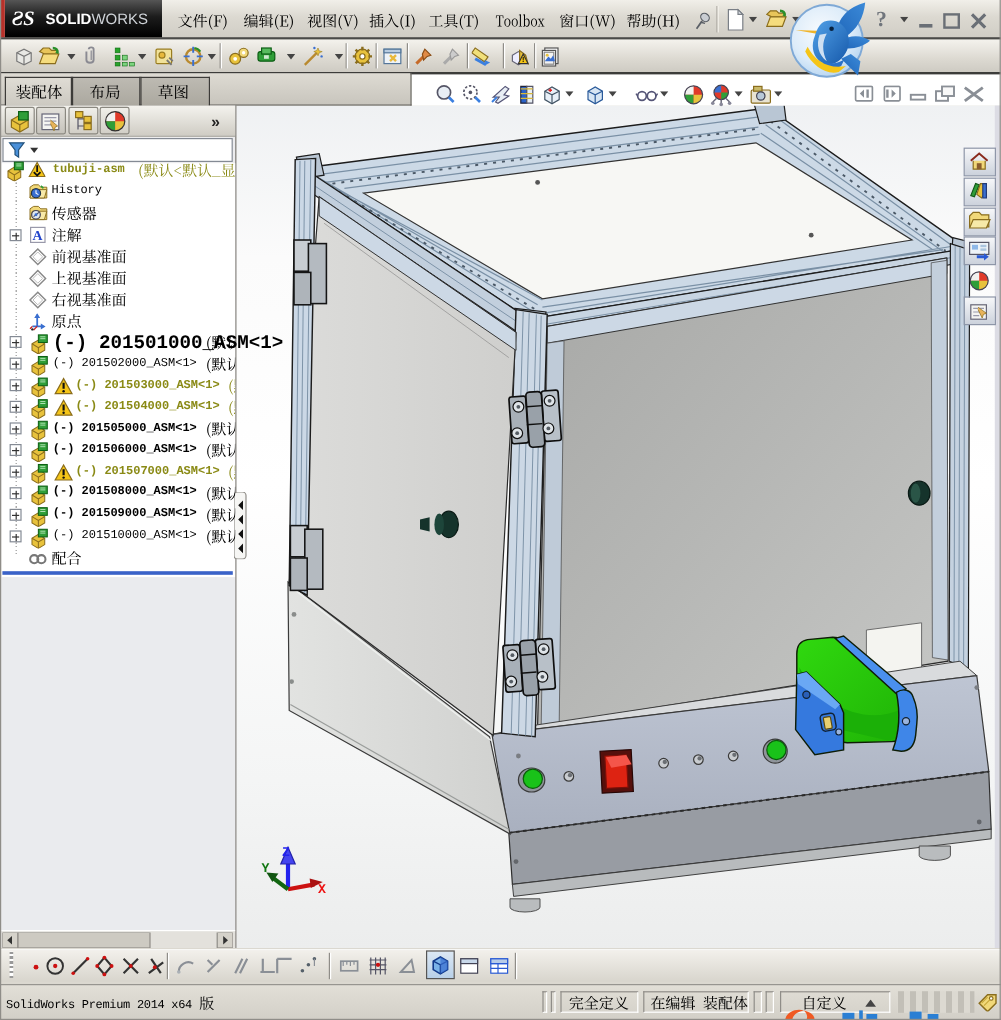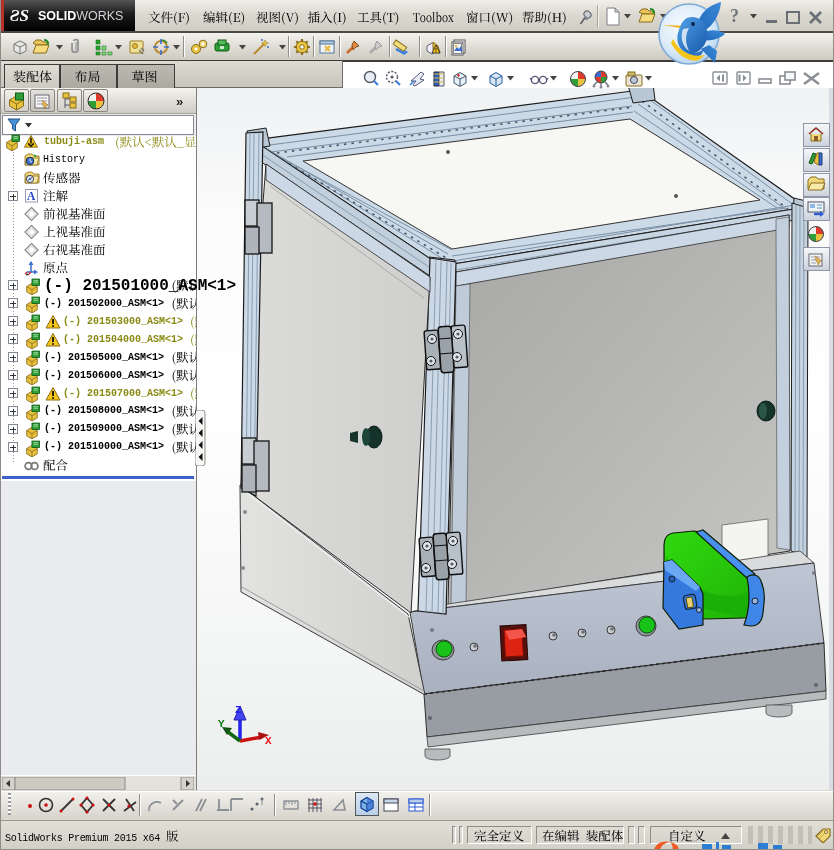--- a/index.html
+++ b/index.html
@@ -307,21 +307,21 @@
 <div class="abs mono" style="left:44px;top:277.8px;font-size:16px;line-height:16px;color:#000;z-index:14;white-space:pre;font-weight:bold">(-) 201501000_ASM&lt;1&gt;</div>
 <div class="abs" style="left:8px;top:298px;width:10px;height:10px;border:1px solid #848a94;background:#fff;z-index:14"></div>
 <div class="abs" style="left:10px;top:303px;width:6px;height:1px;background:#333;z-index:15"></div>
 <div class="abs" style="left:12.5px;top:300.5px;width:1px;height:6px;background:#333;z-index:15"></div>
 <svg class="abs" style="left:23px;top:296px;z-index:14;" width="19" height="17" viewBox="0 0 15 16">
     <path d="M2 8l5-3 5 3v5l-5 3-5-3z" fill="#e8c23c" stroke="#8a6d1d" stroke-width=".8"></path>
     <path d="M2 8l5 3 5-3M7 11v5" fill="none" stroke="#8a6d1d" stroke-width=".8"></path>
     <rect x="7" y="1" width="7" height="6" fill="#2f9e38" stroke="#0c5e14" stroke-width=".8"></rect>
     <path d="M8.5 2.5h4M8.5 4h4" stroke="#bfe8c2" stroke-width=".7"></path>
   </svg>
-<div class="abs mono" style="left:44px;top:295.8px;font-size:10px;line-height:16px;color:#000;z-index:14;white-space:pre;font-weight:bold">(-) 201502000_ASM&lt;1&gt;</div>
+<div class="abs mono" style="left:44px;top:295.8px;font-size:10px;line-height:16px;color:#000;z-index:14;white-space:pre;font-weight:normal">(-) 201502000_ASM&lt;1&gt;</div>
 <div class="abs" style="left:8px;top:316px;width:10px;height:10px;border:1px solid #848a94;background:#fff;z-index:14"></div>
 <div class="abs" style="left:10px;top:321px;width:6px;height:1px;background:#333;z-index:15"></div>
 <div class="abs" style="left:12.5px;top:318.5px;width:1px;height:6px;background:#333;z-index:15"></div>
 <svg class="abs" style="left:23px;top:314px;z-index:14;" width="19" height="17" viewBox="0 0 15 16">
     <path d="M2 8l5-3 5 3v5l-5 3-5-3z" fill="#e8c23c" stroke="#8a6d1d" stroke-width=".8"></path>
     <path d="M2 8l5 3 5-3M7 11v5" fill="none" stroke="#8a6d1d" stroke-width=".8"></path>
     <rect x="7" y="1" width="7" height="6" fill="#2f9e38" stroke="#0c5e14" stroke-width=".8"></rect>
     <path d="M8.5 2.5h4M8.5 4h4" stroke="#bfe8c2" stroke-width=".7"></path>
   </svg>
 <svg class="abs" style="left:44px;top:314px;z-index:14;" width="17" height="16" viewBox="0 0 15 16">
@@ -402,21 +402,21 @@
 <div class="abs mono" style="left:44px;top:421.4px;font-size:10px;line-height:16px;color:#000;z-index:14;white-space:pre;font-weight:bold">(-) 201509000_ASM&lt;1&gt;</div>
 <div class="abs" style="left:8px;top:442px;width:10px;height:10px;border:1px solid #848a94;background:#fff;z-index:14"></div>
 <div class="abs" style="left:10px;top:447px;width:6px;height:1px;background:#333;z-index:15"></div>
 <div class="abs" style="left:12.5px;top:444.5px;width:1px;height:6px;background:#333;z-index:15"></div>
 <svg class="abs" style="left:23px;top:440px;z-index:14;" width="19" height="17" viewBox="0 0 15 16">
     <path d="M2 8l5-3 5 3v5l-5 3-5-3z" fill="#e8c23c" stroke="#8a6d1d" stroke-width=".8"></path>
     <path d="M2 8l5 3 5-3M7 11v5" fill="none" stroke="#8a6d1d" stroke-width=".8"></path>
     <rect x="7" y="1" width="7" height="6" fill="#2f9e38" stroke="#0c5e14" stroke-width=".8"></rect>
     <path d="M8.5 2.5h4M8.5 4h4" stroke="#bfe8c2" stroke-width=".7"></path>
   </svg>
-<div class="abs mono" style="left:44px;top:439.3px;font-size:10px;line-height:16px;color:#000;z-index:14;white-space:pre;font-weight:bold">(-) 201510000_ASM&lt;1&gt;</div>
+<div class="abs mono" style="left:44px;top:439.3px;font-size:10px;line-height:16px;color:#000;z-index:14;white-space:pre;font-weight:normal">(-) 201510000_ASM&lt;1&gt;</div>
 <svg class="abs" style="left:23px;top:458px;z-index:14;" width="17" height="16" viewBox="0 0 15 16">
     <circle cx="4.5" cy="8" r="3.4" fill="none" stroke="#777" stroke-width="1.7"></circle>
     <circle cx="10.5" cy="8" r="3.4" fill="none" stroke="#777" stroke-width="1.7"></circle>
   </svg>
 <div class="abs" style="left:13px;top:152px;width:1px;height:312px;background:repeating-linear-gradient(180deg,#999 0 1px,transparent 1px 3px);z-index:13"></div>
 <svg class="abs" style="left:362px;top:69px;z-index:12;" width="20" height="20" viewBox="0 0 20 20">
     <circle cx="8" cy="8" r="5.5" fill="#e8eef5" stroke="#556" stroke-width="1.4"></circle>
     <path d="M12 12l4 4" stroke="#3a7fe0" stroke-width="2.2"></path>
   </svg>
 <svg class="abs" style="left:384px;top:69px;z-index:12;" width="20" height="20" viewBox="0 0 20 20">
@@ -620,21 +620,21 @@
   </svg>
 <svg class="abs" style="left:381px;top:795px;z-index:12;" width="20" height="20" viewBox="0 0 20 20">
     <rect x="3" y="4" width="14" height="12" fill="#fff" stroke="#445"></rect>
     <rect x="3" y="4" width="14" height="4" fill="#c8d8ea" stroke="#445"></rect>
   </svg>
 <svg class="abs" style="left:406px;top:795px;z-index:12;" width="20" height="20" viewBox="0 0 20 20">
     <rect x="3" y="4" width="14" height="12" fill="#fff" stroke="#2a5ad4"></rect>
     <path d="M3 8h14M3 12h14M9 4v12" stroke="#2a5ad4"></path>
     <rect x="3" y="4" width="14" height="4" fill="#b8cce8" stroke="#2a5ad4"></rect>
   </svg>
-<div class="abs mono" style="left:5px;top:832.5px;font-size:10px;letter-spacing:-0.26px;color:#000;z-index:12">SolidWorks Premium 2015 x64</div>
+<div class="abs mono" style="left:5px;top:832.5px;font-size:10px;letter-spacing:-0.26px;color:#000;z-index:12">SolidWorks Premium 2014 x64</div>
 <div class="abs" style="left:452px;top:826px;width:4px;height:18px;border:1px solid;border-color:#8f8d88 #fff #fff #8f8d88;z-index:11"></div>
 <div class="abs" style="left:459px;top:826px;width:4px;height:18px;border:1px solid;border-color:#8f8d88 #fff #fff #8f8d88;z-index:11"></div>
 <div class="abs" style="left:467px;top:826px;width:65px;height:18px;border:1px solid;border-color:#8f8d88 #fff #fff #8f8d88;z-index:11"></div>
 <div class="abs" style="left:536px;top:826px;width:88px;height:18px;border:1px solid;border-color:#8f8d88 #fff #fff #8f8d88;z-index:11"></div>
 <div class="abs" style="left:628px;top:826px;width:7px;height:18px;border:1px solid;border-color:#8f8d88 #fff #fff #8f8d88;z-index:11"></div>
 <div class="abs" style="left:638px;top:826px;width:7px;height:18px;border:1px solid;border-color:#8f8d88 #fff #fff #8f8d88;z-index:11"></div>
 <div class="abs" style="left:650px;top:826px;width:92px;height:18px;border:1px solid;border-color:#8f8d88 #fff #fff #8f8d88;z-index:11"></div>
 <svg class="abs" style="left:721px;top:833px;z-index:12;" width="9" height="7" viewBox="0 0 9 7">
     <path d="M4.5 0L9 6H0z" fill="#444"></path>
   </svg>

